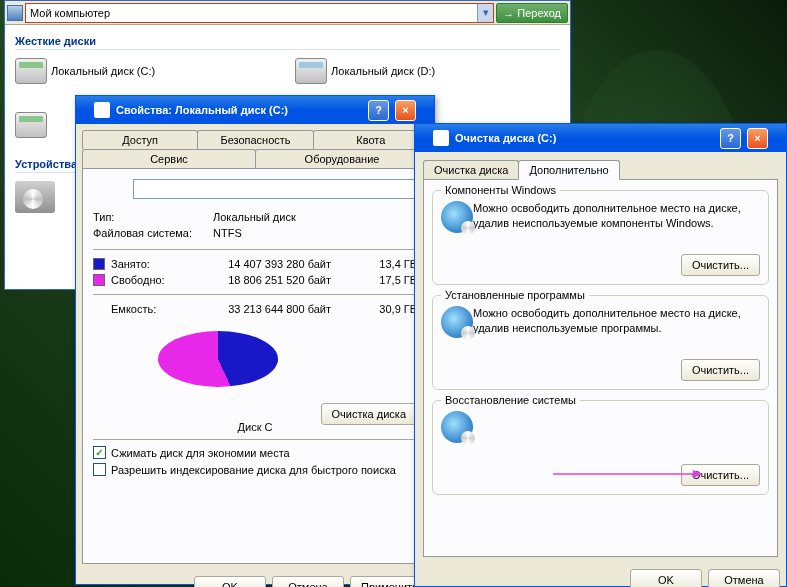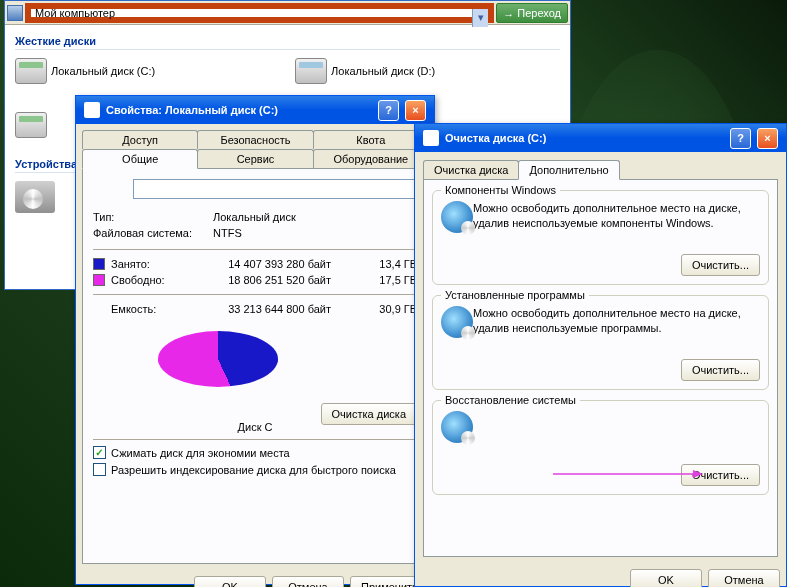--- a/index.html
+++ b/index.html
@@ -4,38 +4,38 @@
 <style>
 * { box-sizing: border-box; margin: 0; padding: 0; font-family: Tahoma, sans-serif; font-size: 11px; }
 body { width: 787px; height: 587px; background: #0a1a0f; position: relative; overflow: hidden; }
 .bg-photo { position: absolute; inset: 0; background: linear-gradient(45deg, #0a2a0a 0%, #1a3a1a 30%, #2a5a2a 60%, #0a1a0a 100%); }
 .bg-photo::before { content:''; position:absolute; right:30px; top:50px; width:200px; height:400px; background: radial-gradient(ellipse, rgba(40,80,40,0.8), transparent); border-radius:50%; }
 
 
 .explorer { position: absolute; left: 4px; top: 0; width: 567px; height: 290px; background: #fff; border: 1px solid #316ac5; }
 .addr-bar { display: flex; align-items: center; height: 24px; padding: 2px; gap: 2px; background: #ece9d8; border-bottom: 1px solid #aca899; }
 .addr-icon { width: 16px; height: 16px; background: linear-gradient(#b8d0e8,#5080c0); border: 1px solid #4070b0; }
-.addr-input { flex: 1; height: 20px; border: 6px solid #c2410c; background: #fff; padding: 0 4px; display: flex; align-items: center; position: relative; }
+.addr-input { flex: 1; height: 20px; border: 1px solid #c2410c; background: #fff; padding: 0 4px; display: flex; align-items: center; position: relative; }
 .addr-drop { width: 16px; height: 18px; background: #c8d8f0; border-left: 1px solid #7f9db9; display: flex; align-items: center; justify-content: center; color: #4060a0; position: absolute; right: 0; top: 0; bottom: 0; }
 .go-btn { height: 20px; padding: 0 6px; background: linear-gradient(#6eb06e,#3e8e3e); color: #fff; border: 1px solid #2e7e2e; border-radius: 2px; display: flex; align-items: center; gap: 3px; }
 .go-arrow { color: #fff; font-weight: bold; }
 .explorer-body { padding: 6px 10px; background: #fff; }
 .section-hdr { font-weight: bold; padding: 4px 0 2px; border-bottom: 1px solid #d8e4f0; color: #003399; margin-bottom: 8px; }
 .drives { display: flex; gap: 140px; }
 .drive { display: flex; align-items: center; gap: 4px; }
 .drive-icon { width: 32px; height: 26px; background: linear-gradient(#f0f0f0,#c0c0c0); border: 1px solid #888; border-radius: 3px; position: relative; }
 .drive-icon::after { content:''; position:absolute; top:3px; left:3px; right:3px; height:6px; background:#8cc68c; border-radius:1px; }
 .drive-icon.d::after { background:#a0c8e0; }
 .device-hdr { margin-top: 60px; }
 .dvd-icon { width: 40px; height: 32px; background: linear-gradient(#d0d0d0,#909090); border-radius: 3px; margin-top: 6px; position: relative; }
 .dvd-icon::after { content:''; position:absolute; top:8px; left:8px; width:20px; height:20px; border-radius:50%; background: conic-gradient(#fff,#c0c0c0,#fff,#c0c0c0,#fff); }
 
 
 .props { position: absolute; left: 75px; top: 95px; width: 360px; height: 490px; background: #ece9d8; border: 1px solid #0055ea; box-shadow: 2px 2px 6px rgba(0,0,0,0.3); }
-.titlebar { height: 28px; background: linear-gradient(#2a7ee8 0%, #0054e3 50%, #0054e3 100%); color: #fff; display: flex; align-items: center; padding: 0 8px; font-weight: bold; gap: 6px; }
+.titlebar { height: 28px; background: linear-gradient(#2a7ee8 0%, #0054e3 50%, #0054e3 100%); color: #fff; display: flex; align-items: center; padding: 0 18px; font-weight: bold; gap: 6px; }
 .title-icon { width: 16px; height: 16px; background: #fff; border-radius: 2px; }
 .titlebar .spacer { flex: 1; }
 .win-btn { width: 21px; height: 21px; background: linear-gradient(#f8a060,#e85020); border: 1px solid #fff; border-radius: 3px; color: #fff; display: flex; align-items: center; justify-content: center; font-weight: bold; font-family: Arial; }
 .win-btn.help { background: linear-gradient(#6898e8,#2868d8); }
 .tabs-row { display: flex; padding: 6px 6px 0; }
 .tab { padding: 3px 0; background: #ece9d8; border: 1px solid #919b9c; border-bottom: none; border-radius: 3px 3px 0 0; margin-right: -1px; text-align: center; cursor: default; }
 .tab.active { background: #fcfcfe; position: relative; z-index: 2; border-bottom: 1px solid #fcfcfe; margin-bottom: -1px; }
 .tabs-row.row1 .tab { flex: 1; }
 .tabs-row.row2 { padding-top: 0; }
 .tabs-row.row2 .tab { flex: 1; }
@@ -121,21 +121,20 @@
     <div class="spacer"></div>
     <div class="win-btn help">?</div>
     <div class="win-btn">×</div>
   </div>
   <div class="tabs-row row1">
     <div class="tab">Доступ</div>
     <div class="tab">Безопасность</div>
     <div class="tab">Квота</div>
   </div>
   <div class="tabs-row row2">
-    <div class="tab active">Общие</div>
     <div class="tab">Сервис</div>
     <div class="tab">Оборудование</div>
   </div>
   <div class="tab-panel">
     <input class="vol-input" style="">
     <div class="info-grid">
       <div class="info-row">
         <span class="lbl">Тип:</span>
         <span>Локальный диск</span>
       </div>

